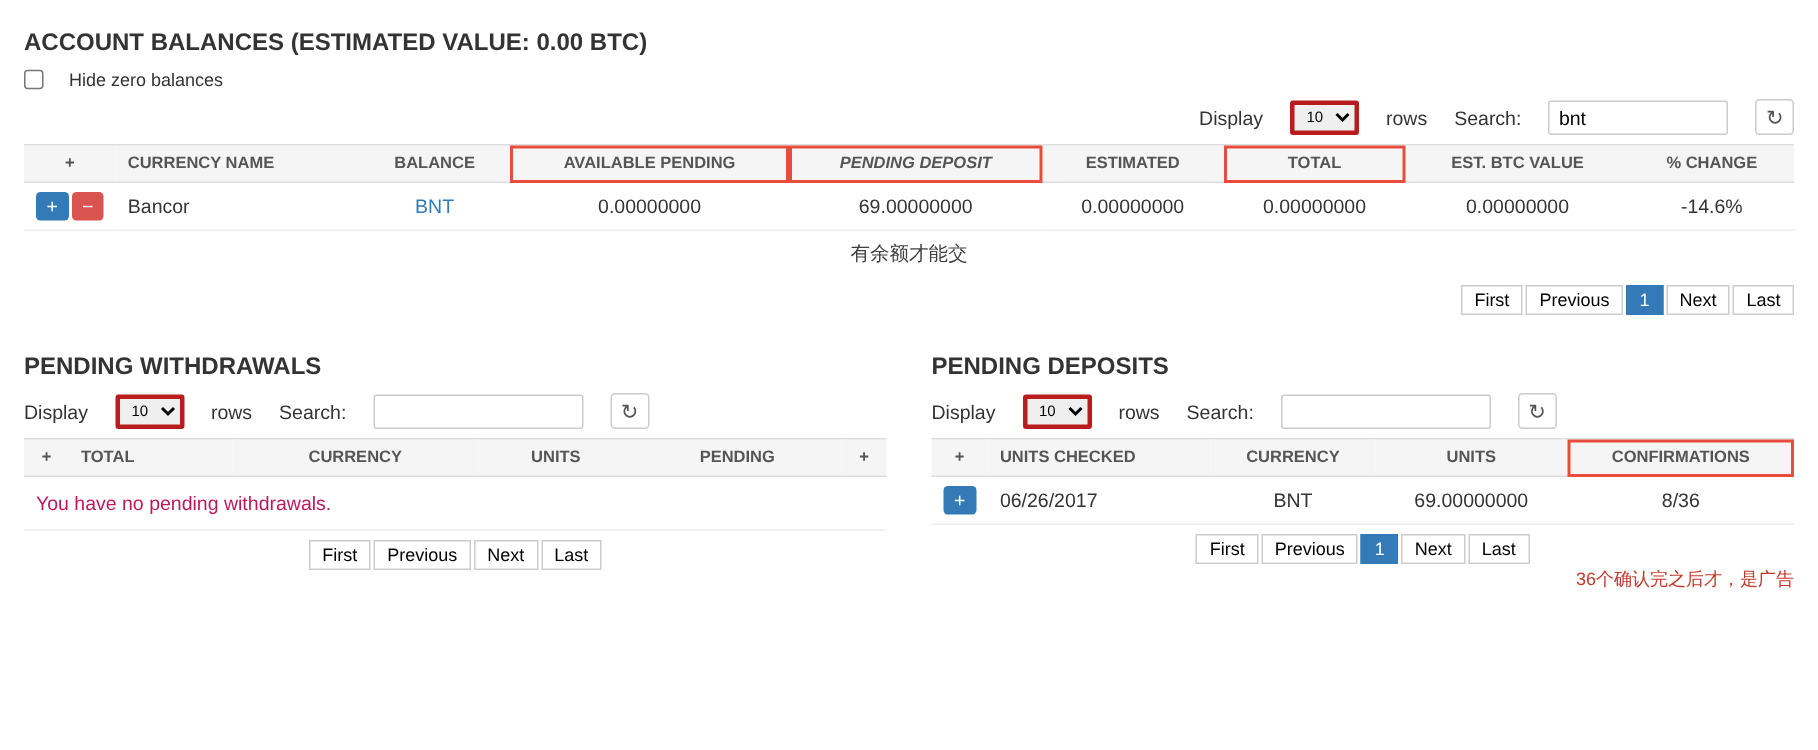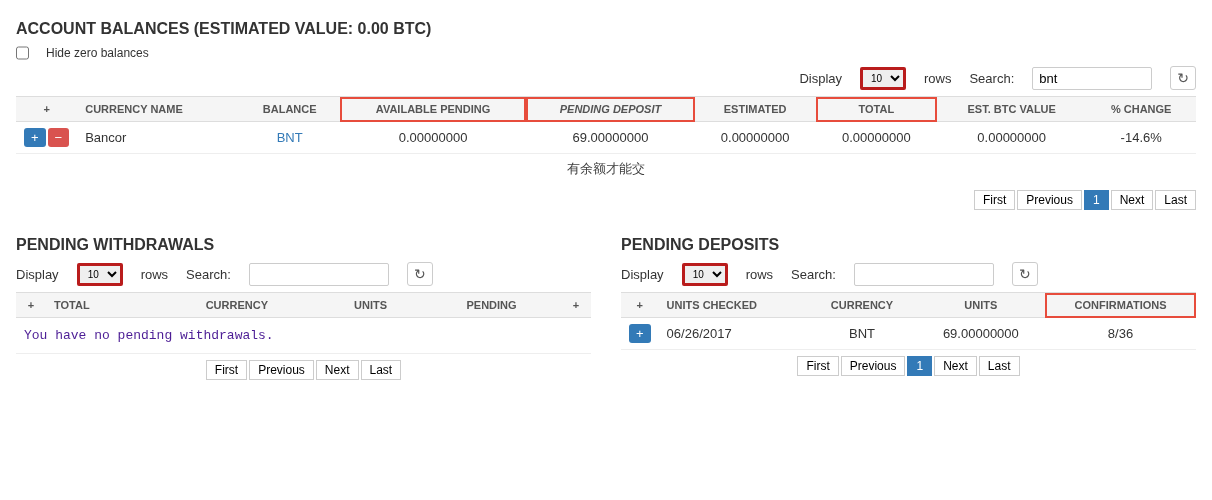--- a/index.html
+++ b/index.html
@@ -133,23 +133,22 @@
       padding: 6px 0;
     }
     .annotation-text-bottom {
       text-align: right;
       color: #c0392b;
       font-size: 12px;
       padding: 2px 0;
     }
     .no-data-row td {
       text-align: left;
-      color: #4c1d95;
+      color: #be185d;
       padding: 10px 8px;
-      font-family: Liberation Mono, monospace;
     }
     .bottom-pagination {
       display: flex;
       align-items: center;
       justify-content: center;
       gap: 2px;
       margin-top: 6px;
     }
   </style>
 </head>
@@ -303,15 +302,16 @@
     </table>
 
     <div class="bottom-pagination">
       <button class="page-btn">First</button>
       <button class="page-btn">Previous</button>
       <button class="page-btn active">1</button>
       <button class="page-btn">Next</button>
       <button class="page-btn">Last</button>
     </div>
 
+    <div class="annotation-text-bottom">36个确认完之后才，是广告</div>
   </div>
 
 </div>
 
 </body></html>

